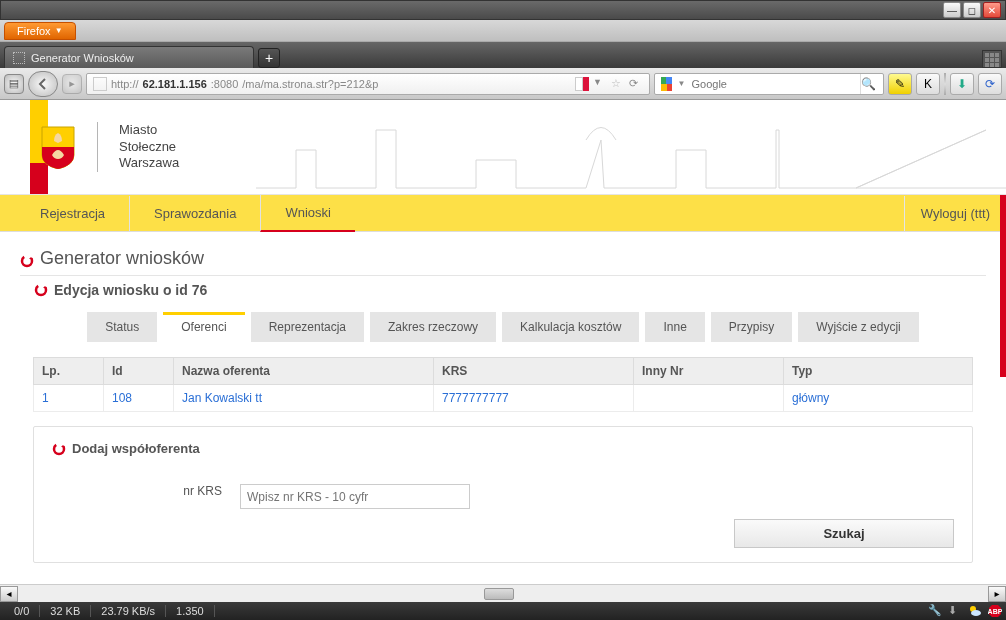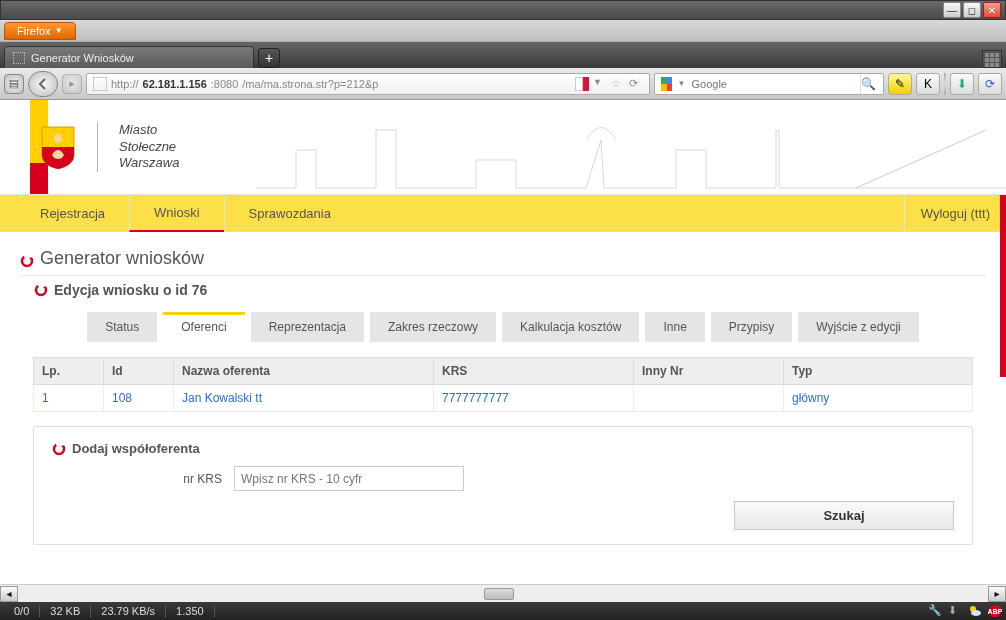--- a/index.html
+++ b/index.html
@@ -32,21 +32,21 @@
   .searchbox input{border:none; outline:none; width:100%; font-size:11px; color:#666;}
   .searchmag{margin-left:auto; width:22px;height:20px; color:#888; display:flex;align-items:center;justify-content:center; border-left:1px solid #ddd;}
   .tbicon { width:24px; height:22px; border:1px solid #aaa; background:linear-gradient(#fafafa,#ddd); border-radius:3px; display:flex; align-items:center; justify-content:center; font-size:12px;}
   .sep { width:2px; height:22px; background:linear-gradient(#aaa,#ddd,#aaa);}
   
   .viewport { position:relative; height: calc(620px - 20px - 22px - 26px - 32px - 18px - 18px); overflow:hidden; background:#fff;}
   .page { position:absolute; top:0; left:0; right:0; padding-bottom:40px;}
   .header { position:relative; height:95px; display:flex; align-items:center; padding-left:10px; border-bottom:1px solid #e5e5e5; overflow:hidden;}
   .stripe { position:absolute; left:30px; top:0; width:18px; height:95px; background:#ffcf00;}
   .stripe::after{content:""; position:absolute; left:0; bottom:0; width:18px; height:32px; background:#d6001c;}
-  .logo { position:relative; margin-left:30px; display:flex; align-items:center; gap:21px;font-style:italic;}
+  .logo { position:relative; margin-left:30px; display:flex; align-items:center; gap:21px;}
   .logo .crest{ width:36px; }
   .logo .vbar{width:1px;height:50px;background:#b5b5b5;}
   .logo .city{ font-size:13px; color:#444; line-height:1.3;}
   .skyline{ position:absolute; right:0; top:10px; height:80px; width:750px; }
   .skyline svg{width:100%;height:100%;}
   .topnav { display:flex; align-items:center; background:#fde047; border-bottom:1px solid #ddd; padding-left:16px; position:relative;}
   .topnav .item { padding:10px 24px; font-size:13px; color:#555; border-left:1px solid #e2e2e2;}
   .topnav .item:first-child{border-left:none;}
   .topnav .item.active { border-bottom:2px solid #d6001c; margin-bottom:-1px; font-weight:500;}
   .topnav .logout { margin-left:auto; padding:10px 16px; border-left:1px solid #e5e5e5; color:#555; font-size:13px; position:relative;}
@@ -59,21 +59,21 @@
   .redo svg{width:14px;height:14px;}
   .hr { height:1px; background:#e5e5e5; margin-bottom:2px;}
   .subtabs { display:flex; gap:6px; margin:4px 0 0 0;justify-content:center;}
   .subtab { background:#e5e5e5; padding:8px 18px; font-size:12px; color:#555;}
   .subtab.active { background:#fff; border-top:3px solid #ffcf00; padding-top:5px; position:relative; z-index:2;}
   .subcontent { border:1px solid transparent; padding:14px 12px 18px 12px;}
   table.grid { width:100%; border-collapse:collapse; border:1px solid #dcdcdc;}
   table.grid th { background:#eee; text-align:left; padding:6px 8px; font-size:12px; font-weight:bold; color:#555; border:1px solid #dcdcdc;}
   table.grid td { padding:6px 8px; font-size:12px; border:1px solid #ececec; color:#2a6fd6;}
   .panel { border:1px solid #e0e0e0; margin-top:14px; padding:10px 18px 14px 18px; border-radius:2px;}
-  .formrow { display:flex; align-items:center; gap:12px; margin-top:6px;}
+  .formrow { display:flex; gap:18px; margin-top:24px;}
   .formrow label { width:170px; text-align:right; font-size:12px; color:#555;}
   .formrow input[type=text]{ width:230px; height:25px; border:1px solid #ccc; padding:0 6px; font-size:12px; color:#888;}
   .btnrow { display:flex; justify-content:flex-end; margin-top:10px;}
   .btn { width:220px; background:linear-gradient(#fafafa,#e8e8e8); border:1px solid #c8c8c8; padding:6px 0; font-size:13px; font-weight:bold; color:#333; text-align:center;}
   
   .hscroll { height:18px; background:#eee; border-top:1px solid #ccc; display:flex; align-items:center;}
   .hscroll .arrow{ width:18px; height:16px; background:linear-gradient(#fafafa,#ccc); border:1px solid #999; display:flex; align-items:center; justify-content:center; font-size:10px;}
   .hscroll .track{flex:1; position:relative; height:16px;}
   .hscroll .thumb{ position:absolute; left:48%; width:30px; height:12px; top:2px; background:linear-gradient(#ddd,#bbb); border:1px solid #999; border-radius:2px;}
   
@@ -178,22 +178,22 @@
       <svg viewBox="0 0 750 80">
         <path d="M0 78 L40 78 L40 40 L60 40 L60 78 L120 78 L120 20 L140 20 L140 78 L220 78 L220 50 L260 50 L260 78 L330 78 L345 30 L348 78 L420 78 L420 40 L450 40 L450 78 L520 78 L520 20 L523 20 L523 78 L600 78 L730 20 L600 78 L750 78" fill="none" stroke="#d8d8d8" stroke-width="1"></path>
         <path d="M330 30 Q345 5 360 30" fill="none" stroke="#d8d8d8"></path>
       </svg>
     </div>
   </div>
 
   <div style="position:relative;">
     <div class="topnav">
       <div class="item">Rejestracja</div>
+      <div class="item">Sprawozdania</div>
       <div class="item active">Wnioski</div>
-      <div class="item">Sprawozdania</div>
       <div class="logout">Wyloguj (ttt)</div>
     </div>
     <div class="redborder"></div>
 
     <div class="content">
       <div class="h1">
         <span class="redo"><svg viewBox="0 0 14 14">
                 <circle cx="7" cy="7" r="5" fill="none" stroke="#d6001c" stroke-width="2.5" stroke-dasharray="20 8"></circle>
                 <path d="M11 3 L13 5 L9 5 Z" fill="#d6001c"></path>
               </svg></span>

